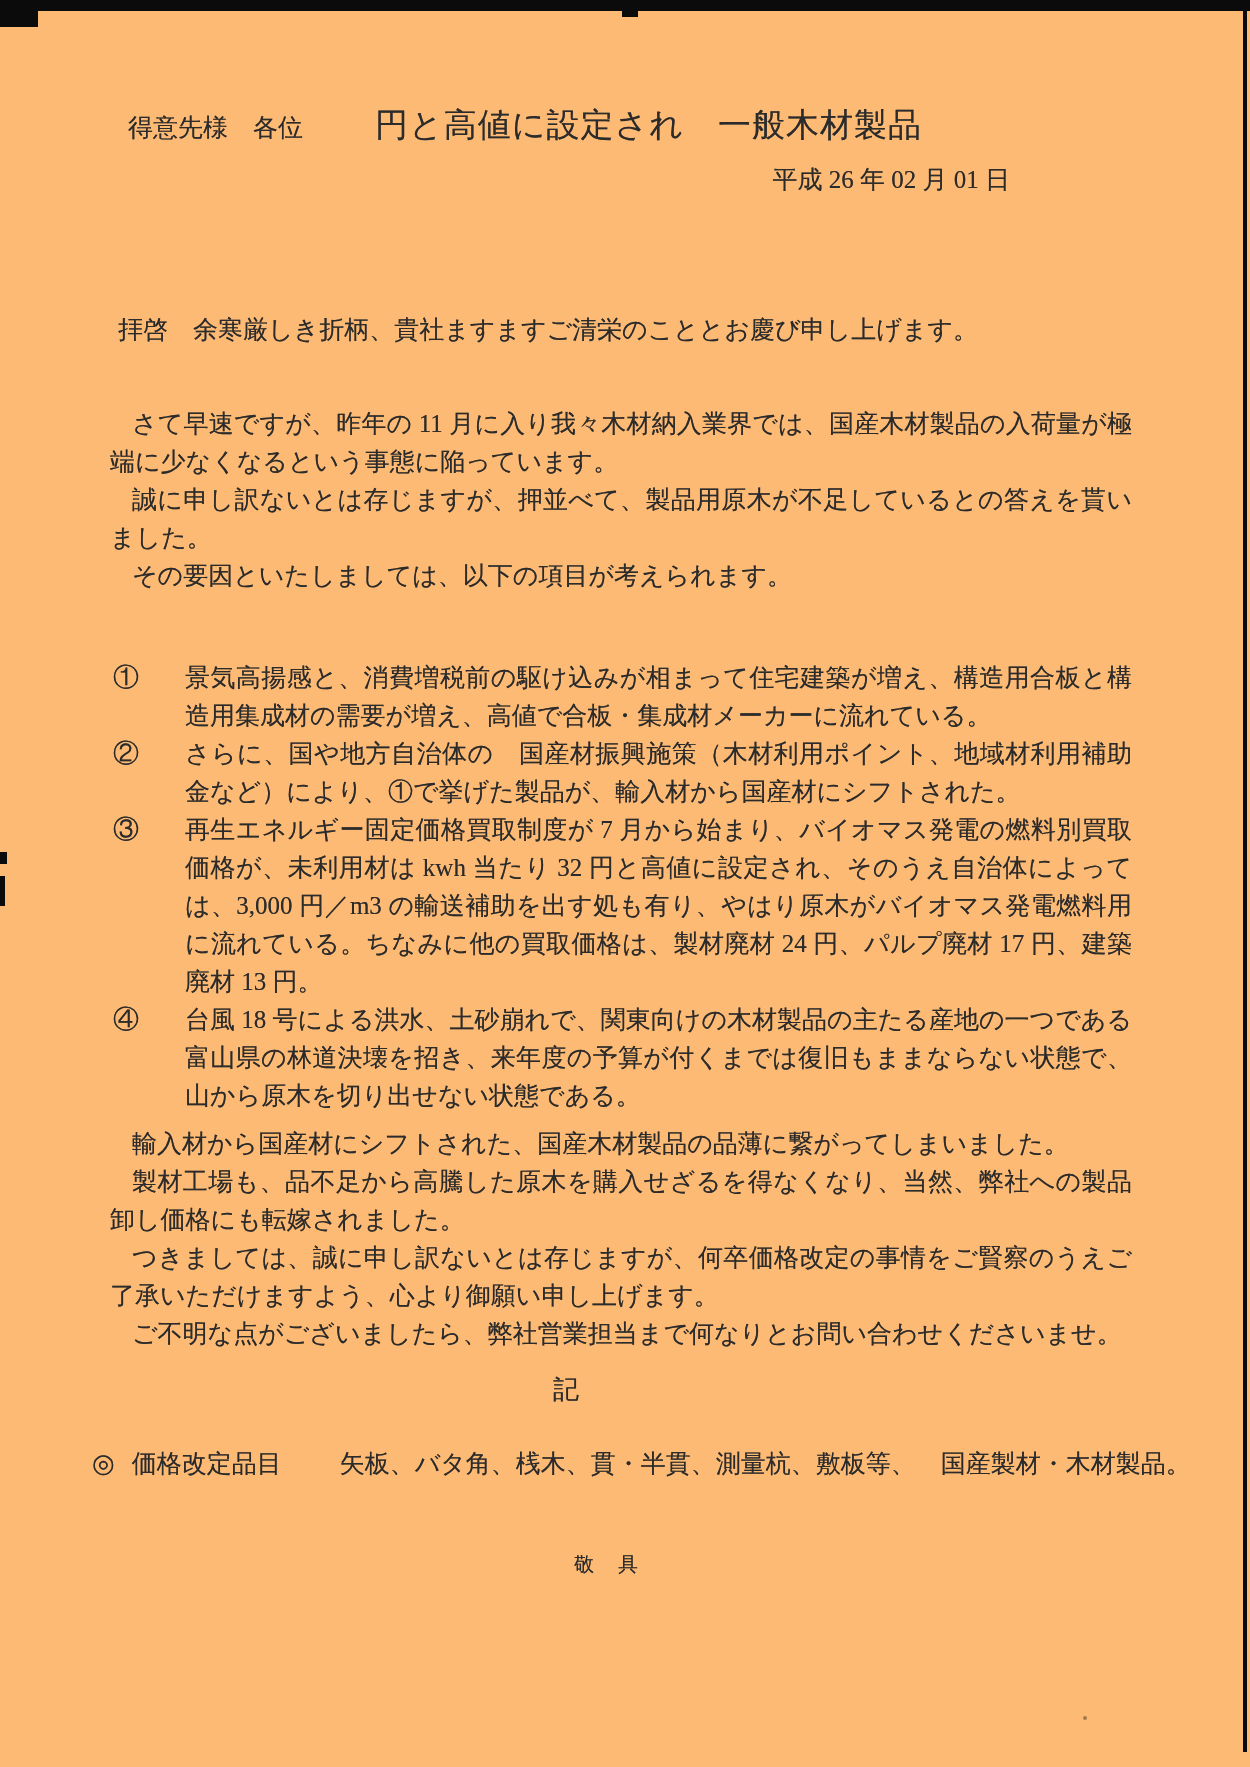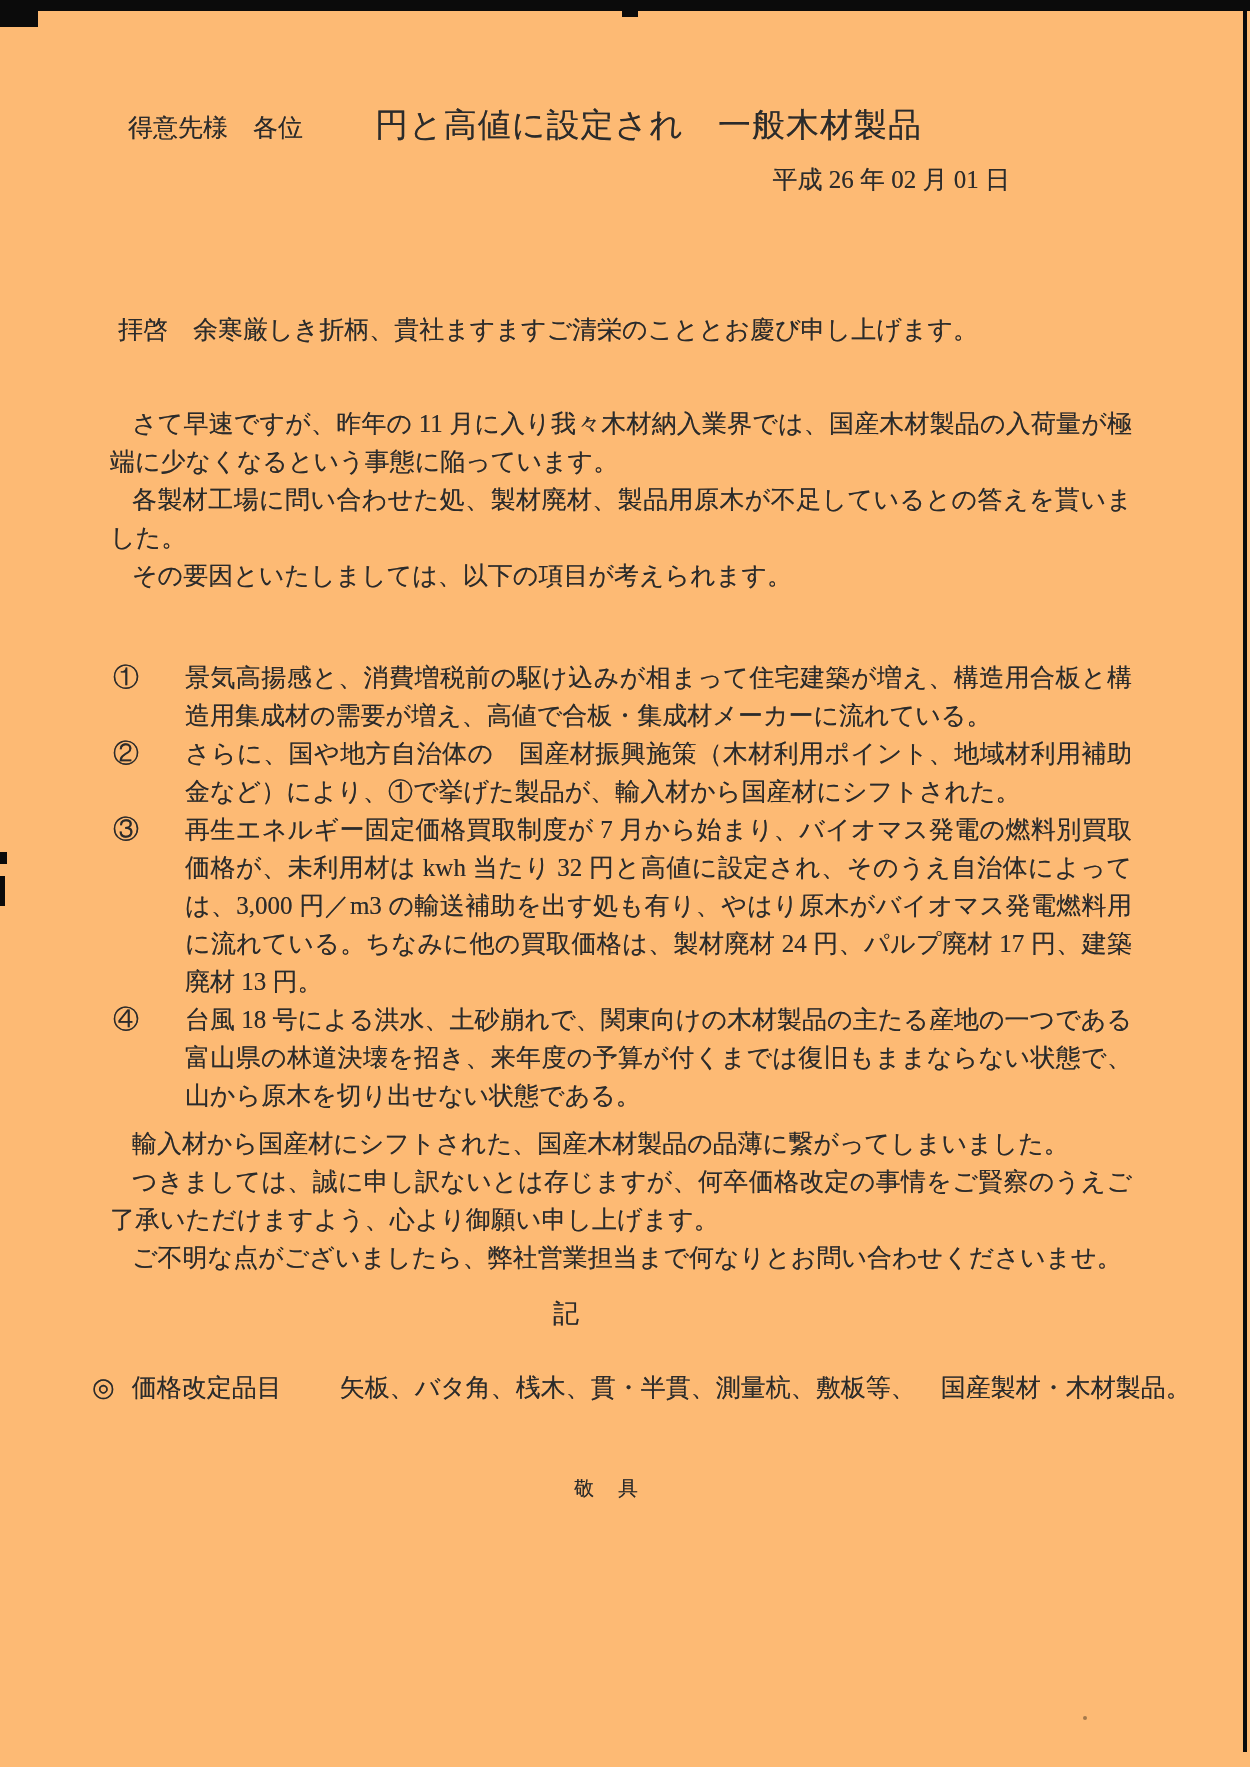--- a/index.html
+++ b/index.html
@@ -119,21 +119,21 @@
     </div>
 
     <div class="date-row">
       <span>平成 26 年 02 月 01 日</span>
     </div>
 
     <p class="greeting">拝啓　余寒厳しき折柄、貴社ますますご清栄のこととお慶び申し上げます。</p>
 
     <div class="intro-block">
       <p class="para">さて早速ですが、昨年の 11 月に入り我々木材納入業界では、国産木材製品の入荷量が極端に少なくなるという事態に陥っています。</p>
-      <p class="para">各製材工場に問い合わせた処、製材廃材、製品用原木が不足しているとの答えを貰いました。</p>
+      <p class="para">誠に申し訳ないとは存じますが、押並べて、製品用原木が不足しているとの答えを貰いました。</p>
       <p class="para">その要因といたしましては、以下の項目が考えられます。</p>
     </div>
 
     <ol class="reasons">
       <li class="reason">
         <span class="marker">①</span>
         <span class="reason-text">景気高揚感と、消費増税前の駆け込みが相まって住宅建築が増え、構造用合板と構造用集成材の需要が増え、高値で合板・集成材メーカーに流れている。</span>
       </li>
       <li class="reason">
         <span class="marker">②</span>
@@ -144,20 +144,21 @@
         <span class="reason-text">再生エネルギー固定価格買取制度が 7 月から始まり、バイオマス発電の燃料別買取価格が、未利用材は kwh 当たり 32 円と高値に設定され、そのうえ自治体によっては、3,000 円／m3 の輸送補助を出す処も有り、やはり原木がバイオマス発電燃料用に流れている。ちなみに他の買取価格は、製材廃材 24 円、パルプ廃材 17 円、建築廃材 13 円。</span>
       </li>
       <li class="reason">
         <span class="marker">④</span>
         <span class="reason-text">台風 18 号による洪水、土砂崩れで、関東向けの木材製品の主たる産地の一つである富山県の林道決壊を招き、来年度の予算が付くまでは復旧もままならない状態で、山から原木を切り出せない状態である。</span>
       </li>
     </ol>
 
     <div class="body-block">
       <p class="para">輸入材から国産材にシフトされた、国産木材製品の品薄に繋がってしまいました。</p>
+      <p class="para">製材工場も、品不足から高騰した原木を購入せざるを得なくなり、当然、弊社への製品卸し価格にも転嫁されました。</p>
       <p class="para">つきましては、誠に申し訳ないとは存じますが、何卒価格改定の事情をご賢察のうえご了承いただけますよう、心より御願い申し上げます。</p>
       <p class="para">ご不明な点がございましたら、弊社営業担当まで何なりとお問い合わせくださいませ。</p>
     </div>
 
     <p class="record">記</p>
 
     <div class="items-row">
       <span class="items-marker">◎</span>
       <span class="items-label">価格改定品目</span>
       <span class="items-text">矢板、バタ角、桟木、貫・半貫、測量杭、敷板等、　国産製材・木材製品。</span>

